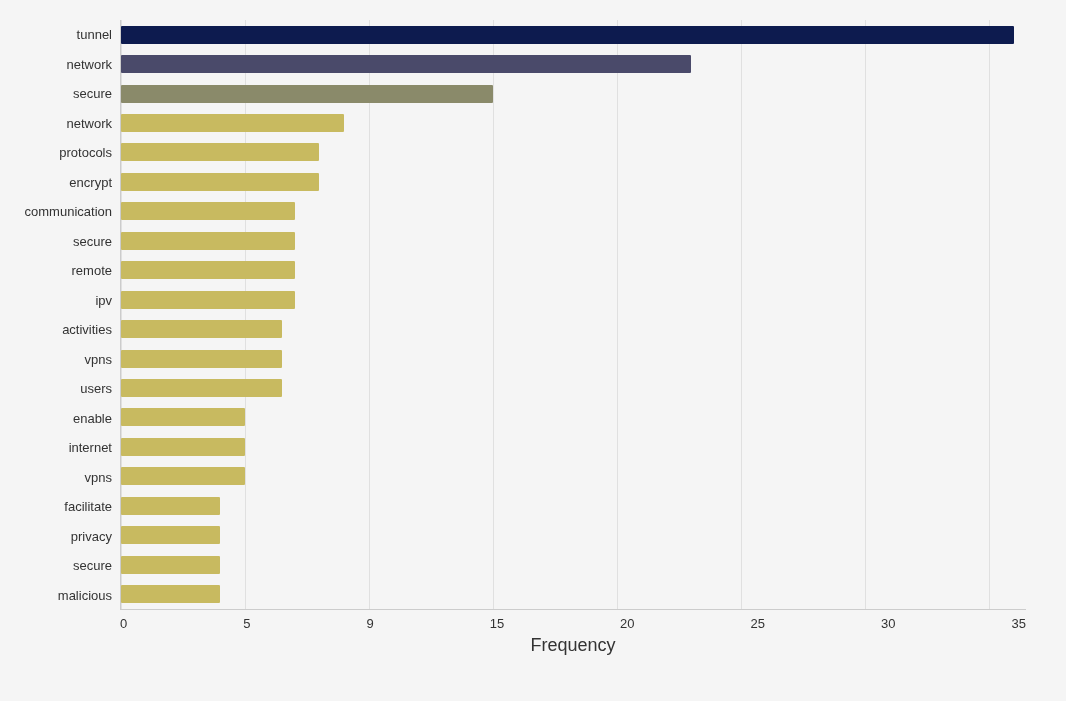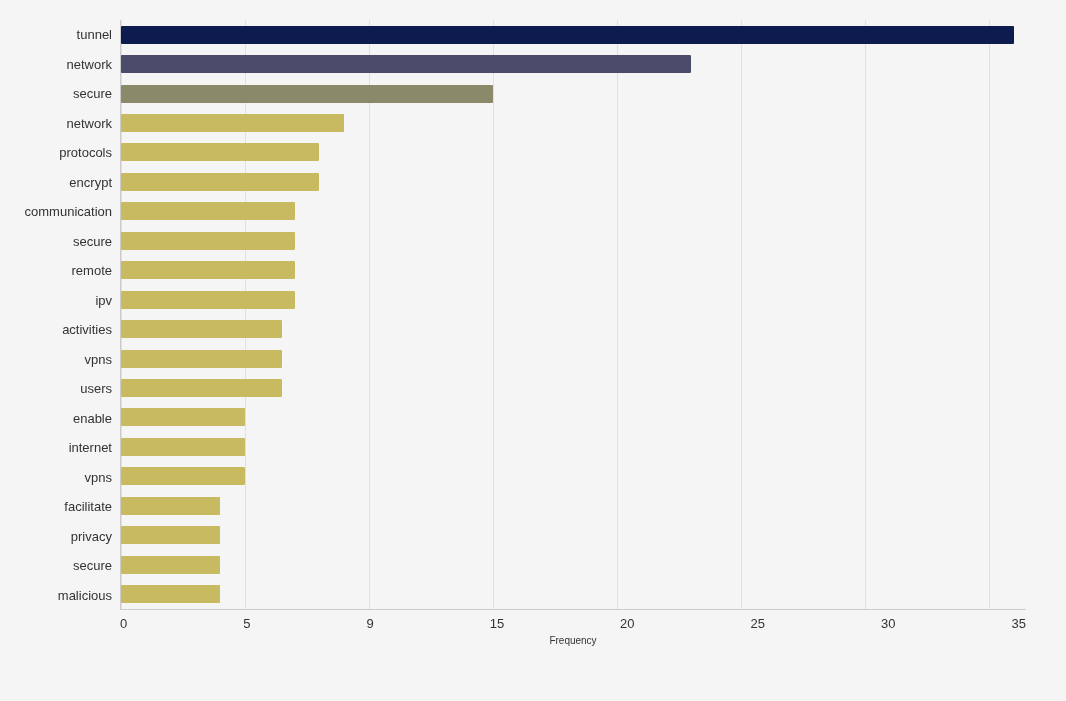--- a/index.html
+++ b/index.html
@@ -87,21 +87,21 @@
       justify-content: space-between;
       width: calc(100% - 110px);
     }
     .x-tick {
       font-size: 13px;
       color: #333;
       text-align: center;
     }
     .x-label {
       text-align: center;
-      font-size: 10px;
+      font-size: 18px;
       color: #333;
       margin-top: 4px;
       margin-left: 110px;
     }
     .x-axis-wrapper {
       width: 100%;
     }
   </style>
 </head>
 <body>

